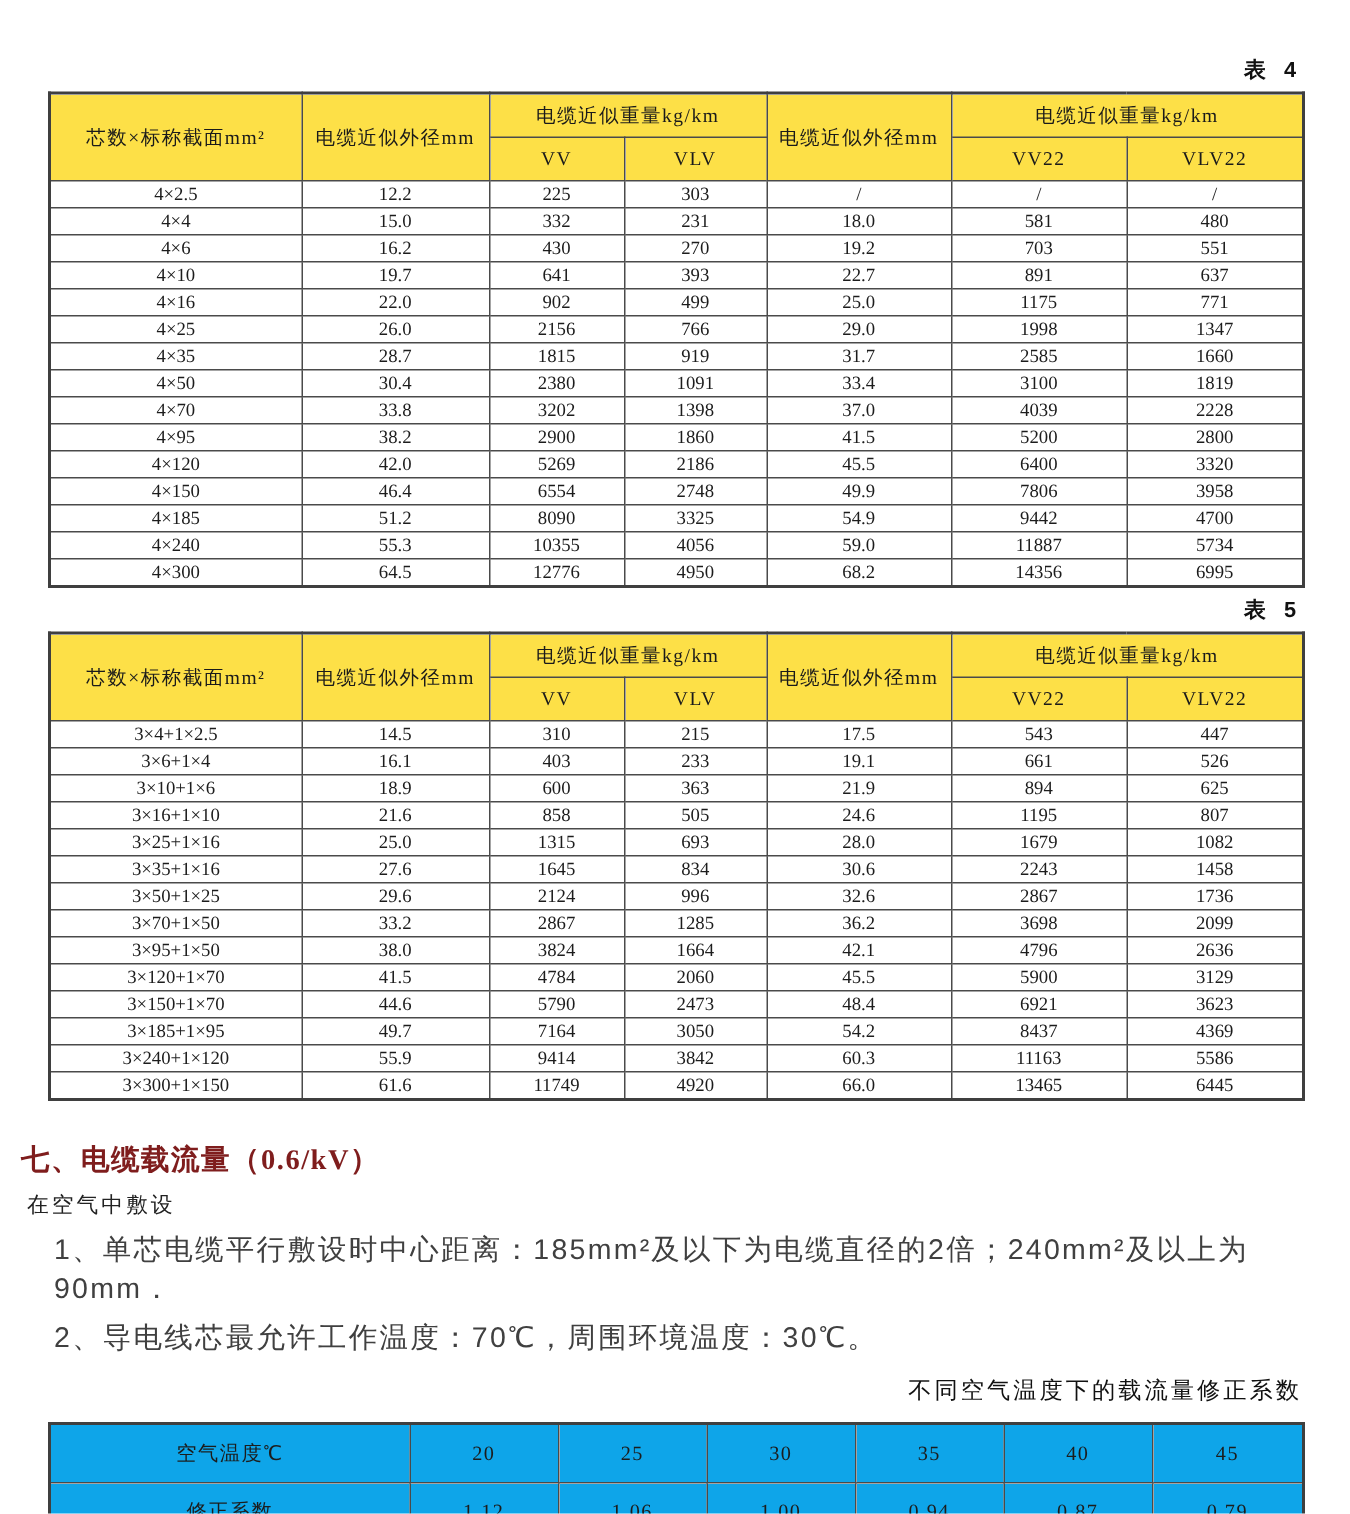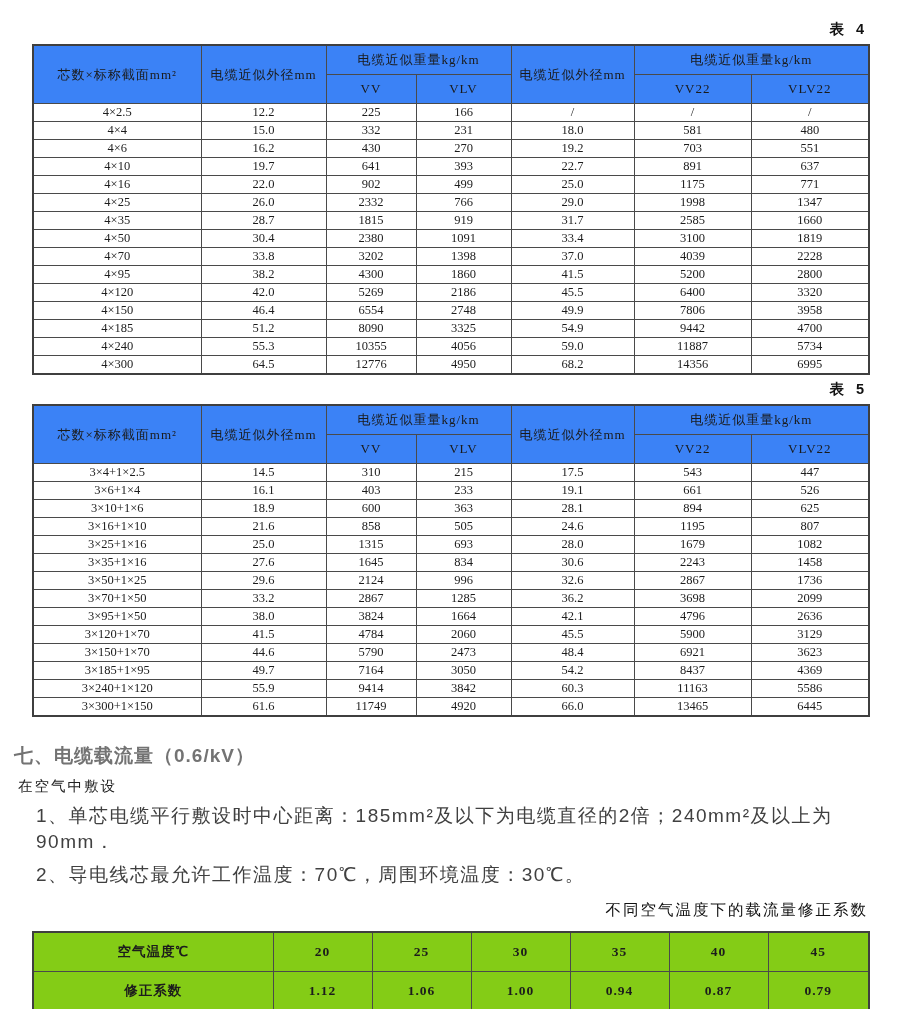--- a/index.html
+++ b/index.html
@@ -12,39 +12,39 @@
     color:#1a1a1a;
   }
   .tbl-label {
     width:868px;
     text-align:right;
     font-weight:bold;
     font-size:14.5px;
     letter-spacing:4px;
     color:#111;
   }
-  .lbl-4 { padding-top:20px; padding-bottom:5px; }
+  .lbl-4 { padding-top:20px; padding-bottom:5px;margin-top:17px; }
   .lbl-5 { padding-top:5px; padding-bottom:5px; }
   table.spec {
     margin-left:32px;
     width:836px;
     border-collapse:collapse;
     table-layout:fixed;
   }
   table.spec, table.corr { border:2px solid #3f3f3f; }
   table.spec th, table.spec td, table.corr th, table.corr td {
     border:1px solid #4a4a4a;
     text-align:center;
     vertical-align:middle;
     padding:0;
     overflow:hidden;
     white-space:nowrap;
   }
   table.spec th {
-    background:#3b82f6;
+    background:#fde047;
     font-weight:normal;
     font-size:13px;
     height:28px;
     letter-spacing:1px;
     font-family:"Liberation Serif", serif;
   }
   table.spec td {
     height:17px;
     font-size:12.5px;
     font-family:"Liberation Serif", serif;
@@ -68,27 +68,26 @@
     color:#111;
   }
   table.corr {
     margin-left:32px;
     margin-top:10px;
     width:836px;
     border-collapse:collapse;
     table-layout:fixed;
   }
   table.corr td {
-    background:#84cc16;
+    background:#0ea5e9;
     height:38px;
     font-size:13.5px;
     letter-spacing:1px;
     font-family:"Liberation Serif", serif;
     color:#1c1c1c;
-    font-weight:bold;
   }
   p.bottom { margin:20px 0 0 38px; font-size:14.5px; letter-spacing:1px; color:#222; }
   .cutoff { position:absolute; left:48px; top:1001px; font-size:13px; color:#555; }
 </style>
 </head>
 <body>
 
 <div class="tbl-label lbl-4">表 4</div>
 
 <table class="spec">
@@ -114,21 +113,21 @@
       <th>VLV</th>
       <th>VV22</th>
       <th>VLV22</th>
     </tr>
   </thead>
   <tbody>
       <tr>
         <td>4×2.5</td>
         <td>12.2</td>
         <td>225</td>
-        <td>166</td>
+        <td>303</td>
         <td>/</td>
         <td>/</td>
         <td>/</td>
       </tr>
       <tr>
         <td>4×4</td>
         <td>15.0</td>
         <td>332</td>
         <td>231</td>
         <td>18.0</td>
@@ -158,21 +157,21 @@
         <td>22.0</td>
         <td>902</td>
         <td>499</td>
         <td>25.0</td>
         <td>1175</td>
         <td>771</td>
       </tr>
       <tr>
         <td>4×25</td>
         <td>26.0</td>
-        <td>2332</td>
+        <td>2156</td>
         <td>766</td>
         <td>29.0</td>
         <td>1998</td>
         <td>1347</td>
       </tr>
       <tr>
         <td>4×35</td>
         <td>28.7</td>
         <td>1815</td>
         <td>919</td>
@@ -194,21 +193,21 @@
         <td>33.8</td>
         <td>3202</td>
         <td>1398</td>
         <td>37.0</td>
         <td>4039</td>
         <td>2228</td>
       </tr>
       <tr>
         <td>4×95</td>
         <td>38.2</td>
-        <td>4300</td>
+        <td>2900</td>
         <td>1860</td>
         <td>41.5</td>
         <td>5200</td>
         <td>2800</td>
       </tr>
       <tr>
         <td>4×120</td>
         <td>42.0</td>
         <td>5269</td>
         <td>2186</td>
@@ -299,21 +298,21 @@
         <td>233</td>
         <td>19.1</td>
         <td>661</td>
         <td>526</td>
       </tr>
       <tr>
         <td>3×10+1×6</td>
         <td>18.9</td>
         <td>600</td>
         <td>363</td>
-        <td>28.1</td>
+        <td>21.9</td>
         <td>894</td>
         <td>625</td>
       </tr>
       <tr>
         <td>3×16+1×10</td>
         <td>21.6</td>
         <td>858</td>
         <td>505</td>
         <td>24.6</td>
         <td>1195</td>
@@ -405,21 +404,21 @@
         <td>61.6</td>
         <td>11749</td>
         <td>4920</td>
         <td>66.0</td>
         <td>13465</td>
         <td>6445</td>
       </tr>
     </tbody>
 </table>
 
-<h2 class="sec-head" style="color:#737373;">七、电缆载流量（0.6/kV）</h2>
+<h2 class="sec-head" style="color:#7f1d1d;font-family:Liberation Serif, serif;">七、电缆载流量（0.6/kV）</h2>
 
 <p class="plain">在空气中敷设</p>
 <p class="note">1、单芯电缆平行敷设时中心距离：185mm²及以下为电缆直径的2倍；240mm²及以上为90mm．</p>
 <p class="note">2、导电线芯最允许工作温度：70℃，周围环境温度：30℃。</p>
 
 <div class="corr-title">不同空气温度下的载流量修正系数</div>
 
 <table class="corr">
   <colgroup>
     <col style="width:240px">

